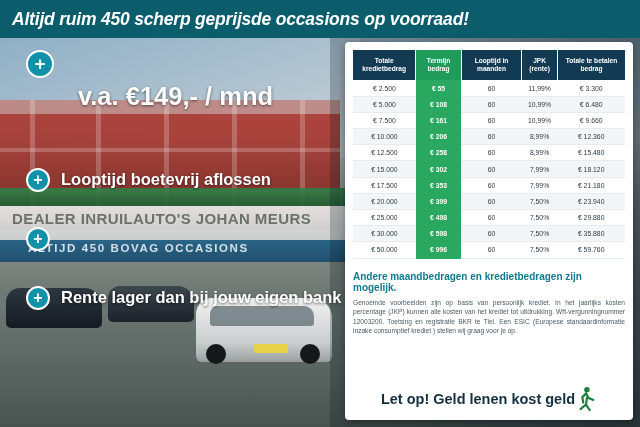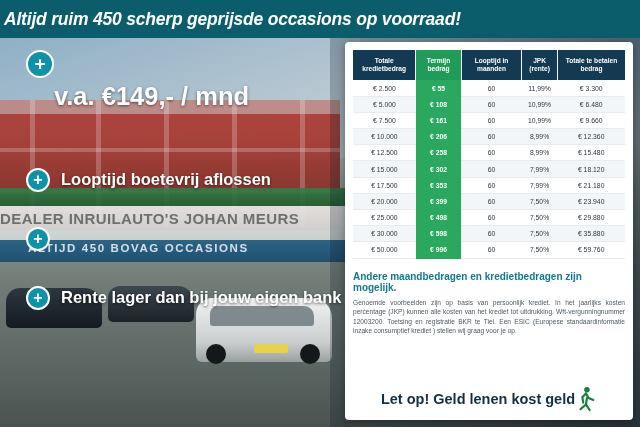--- a/index.html
+++ b/index.html
@@ -18,21 +18,21 @@
   }
 
   
   .banner {
     position: absolute;
     top: 0; left: 0;
     width: 640px; height: 38px;
     background: #0b5d6b;
     display: flex;
     align-items: center;
-    padding-left: 4px;
+    padding-left: 12px;
   }
   .banner-text {
     color: #ffffff;
     font-size: 17.5px;
     font-weight: bold;
     font-style: italic;
     letter-spacing: -0.2px;
     white-space: nowrap;
   }
 
@@ -99,21 +99,21 @@
   
   .signband {
     position: absolute;
     top: 168px; left: 0;
     width: 348px; height: 34px;
     background: linear-gradient(to bottom,#e9ebea,#cfd3d1);
     opacity: .93;
   }
   .signtext {
     position: absolute;
-    top: 172px; left: 0;
+    top: 172px; left: 12px;
     width: 330px;
     font-size: 15px;
     font-weight: bold;
     color: #5a5f5c;
     letter-spacing: 0.4px;
     white-space: nowrap;
     opacity: .85;
   }
   .signband2 {
     position: absolute;
@@ -225,21 +225,21 @@
     font-weight: bold;
     line-height: 1.12;
     text-shadow: 0 1px 3px rgba(0,0,0,.55);
     white-space: nowrap;
   }
   .headline2 {
     color: #ffffff;
     font-size: 25.5px;
     font-weight: bold;
     line-height: 1.12;
-    margin: 4px 0 0 28px;
+    margin: 4px 0 0 52px;
     text-shadow: 0 1px 3px rgba(0,0,0,.55);
     white-space: nowrap;
   }
   .bullet-row {
     display: flex;
     align-items: center;
     gap: 11px;
     margin-top: 34px;
   }
   .bullet-row.b1 { margin-top: 56px; }

